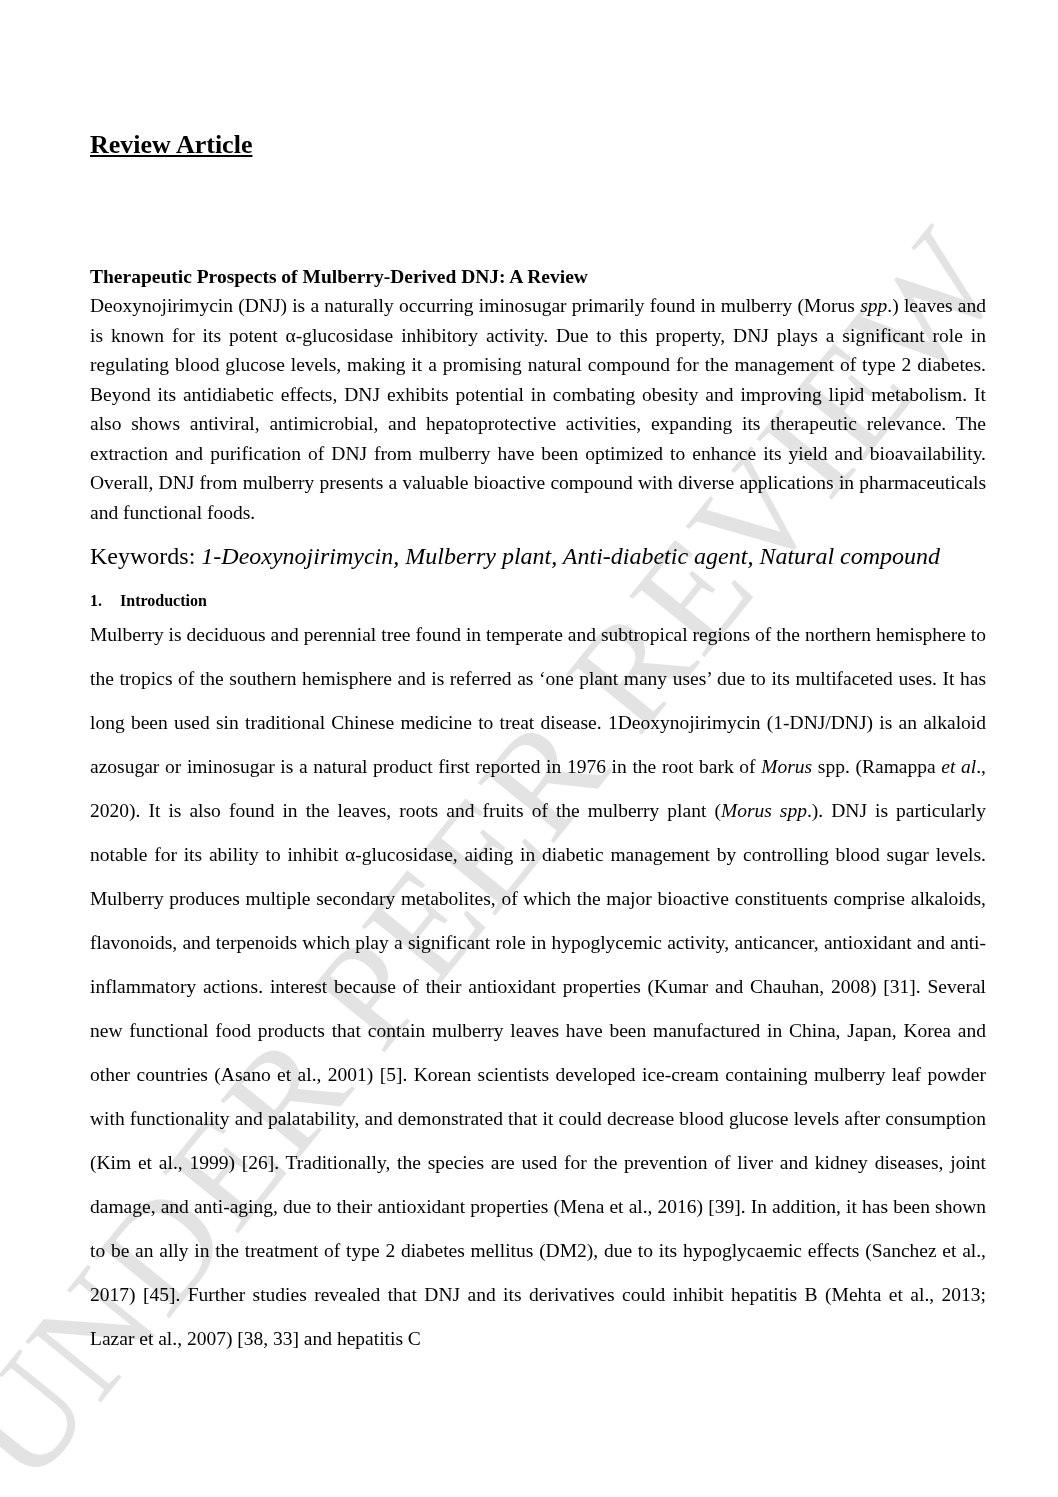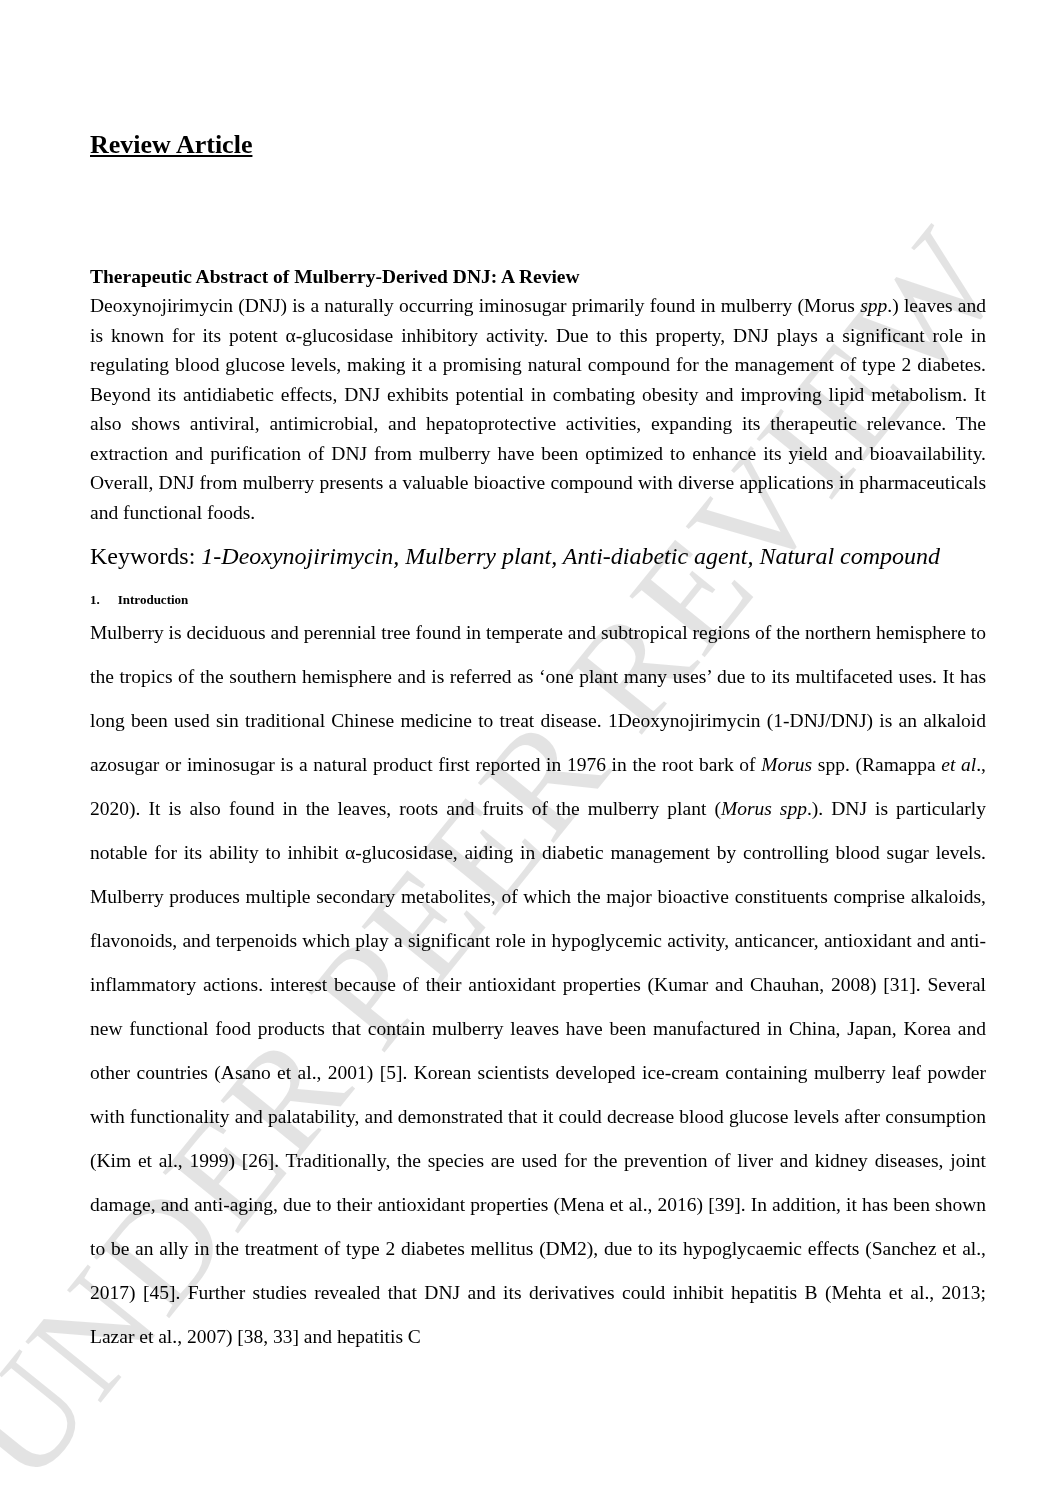--- a/index.html
+++ b/index.html
@@ -62,38 +62,38 @@
   }
   .intro { line-height: 44px; }
   .keywords {
     margin: 15px 0 0 0;
     font-size: 24px;
     line-height: 29.5px;
   }
   .italic { font-style: italic; }
   .section-heading {
     margin: 20px 0 0 0;
-    font-size: 13px;
+    font-size: 16px;
     font-weight: bold;
   }
   .section-number { margin-right: 18px; }
   h1, h2, p { font-weight: inherit; }
 </style>
 </head>
 <body>
 
 <div class="page">
 
   <div class="watermark">UNDER PEER REVIEW</div>
 
   <div class="content">
 
     <p class="article-type">Review Article</p>
 
-    <h1 class="title">Therapeutic Abstract of Mulberry-Derived DNJ: A Review</h1>
+    <h1 class="title">Therapeutic Prospects of Mulberry-Derived DNJ: A Review</h1>
 
 
     <p class="body-text abstract"><span>Deoxynojirimycin (DNJ) is a naturally occurring iminosugar primarily found in mulberry (Morus </span><span style="font-style: italic;">spp</span><span>.) leaves and is known for its potent α-glucosidase inhibitory activity. Due to this property, DNJ plays a significant role in regulating blood glucose levels, making it a promising natural compound for the management of type 2 diabetes. Beyond its antidiabetic effects, DNJ exhibits potential in combating obesity and improving lipid metabolism. It also shows antiviral, antimicrobial, and hepatoprotective activities, expanding its therapeutic relevance. The extraction and purification of DNJ from mulberry have been optimized to enhance its yield and bioavailability. Overall, DNJ from mulberry presents a valuable bioactive compound with diverse applications in pharmaceuticals and functional foods.</span></p>
 
     <p class="keywords"><span>Keywords: </span><span class="italic">1-Deoxynojirimycin, Mulberry plant, Anti-diabetic agent, Natural compound</span></p>
 
     <h2 class="section-heading"><span class="section-number">1.</span><span>Introduction</span></h2>
 
     <p class="body-text intro"><span>Mulberry is deciduous and perennial tree found in temperate and subtropical regions of the northern hemisphere to the tropics of the southern hemisphere and is referred as ‘one plant many uses’ due to its multifaceted uses. It has long been used sin traditional Chinese medicine to treat disease. 1Deoxynojirimycin (1-DNJ/DNJ) is an alkaloid azosugar or iminosugar is a natural product first reported in 1976 in the root bark of </span><span style="font-style: italic;">Morus</span><span> spp. (Ramappa </span><span style="font-style: italic;">et al</span><span>., 2020). It is also found in the leaves, roots and fruits of the mulberry plant (</span><span style="font-style: italic;">Morus spp</span><span>.). DNJ is particularly notable for its ability to inhibit α-glucosidase, aiding in diabetic management by controlling blood sugar levels. Mulberry produces multiple secondary metabolites, of which the major bioactive constituents comprise alkaloids, flavonoids, and terpenoids which play a significant role in hypoglycemic activity, anticancer, antioxidant and anti-inflammatory actions. interest because of their antioxidant properties (Kumar and Chauhan, 2008) [31]. Several new functional food products that contain mulberry leaves have been manufactured in China, Japan, Korea and other countries (Asano et al., 2001) [5]. Korean scientists developed ice-cream containing mulberry leaf powder with functionality and palatability, and demonstrated that it could decrease blood glucose levels after consumption (Kim et al., 1999) [26]. Traditionally, the species are used for the prevention of liver and kidney diseases, joint damage, and anti-aging, due to their antioxidant properties (Mena et al., 2016) [39]. In addition, it has been shown to be an ally in the treatment of type 2 diabetes mellitus (DM2), due to its hypoglycaemic effects (Sanchez et al., 2017) [45]. Further studies revealed that DNJ and its derivatives could inhibit hepatitis B (Mehta et al., 2013; Lazar et al., 2007) [38, 33] and hepatitis C</span></p>
 

